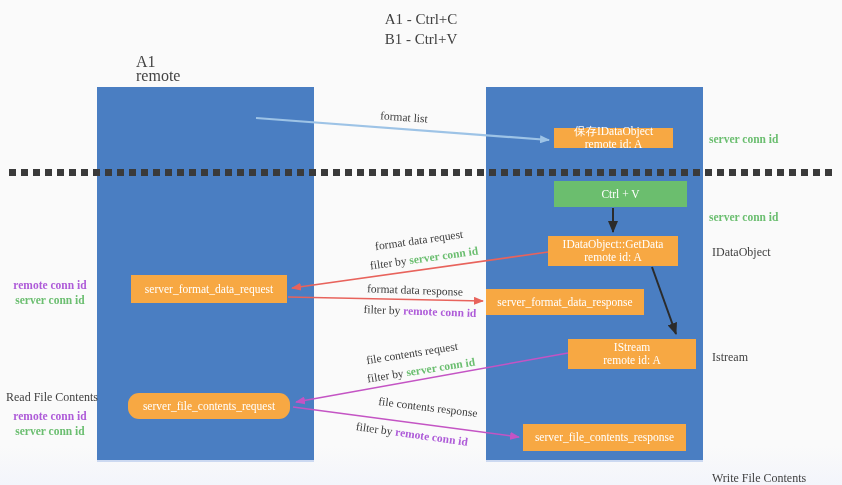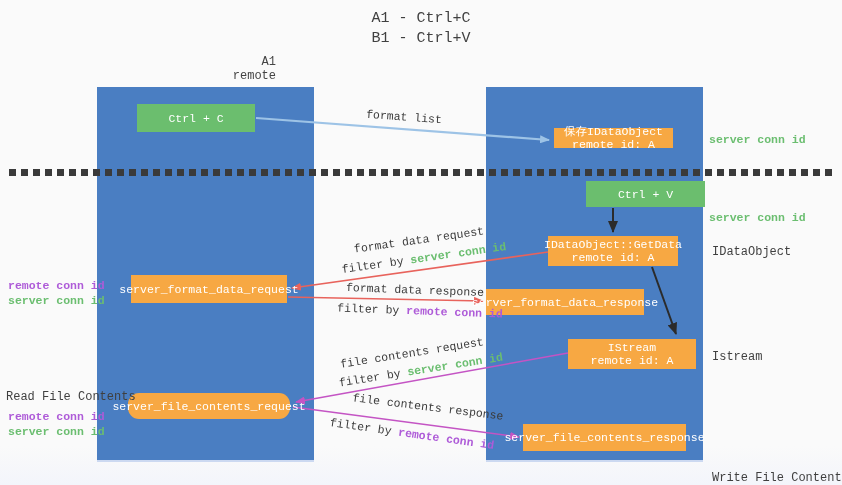--- a/index.html
+++ b/index.html
@@ -1,26 +1,26 @@
 <!DOCTYPE html>
 <html><head>
 <meta charset="utf-8">
 <style>
   html,body{margin:0;padding:0;}
   .canvas{
     position:relative;width:842px;height:485px;overflow:hidden;
     background:linear-gradient(180deg,#fafafa 0%,#fafafa 92%,#f3f5fb 100%);
-    font-family:Liberation Mono, monospace;color:#3f3f3f;
+    font-family:Liberation Serif, serif;color:#3f3f3f;
   }
   .title{position:absolute;left:321px;top:9px;width:200px;text-align:center;
     font-size:15px;line-height:20px;color:#404040;}
   .lane{position:absolute;top:87px;width:217px;height:373px;background:#4a7ec2;
     border-bottom:2px solid #ccd9f1;z-index:1;}
-  .lane-header{position:absolute;top:55px;width:140px;text-align:right;
-    font-size:12px;line-height:14px;color:#444;z-index:2;}
+  .lane-header{position:absolute;top:55px;width:140px;text-align:left;
+    font-size:16px;line-height:14px;color:#444;z-index:2;}
   .dotted{position:absolute;left:9px;top:169px;width:824px;height:7px;z-index:3;
     background-image:repeating-linear-gradient(90deg,#3a3a3a 0 7px,transparent 7px 12px);}
   svg.arrows{position:absolute;left:0;top:0;z-index:4;pointer-events:none;}
   .node{position:absolute;display:flex;flex-direction:column;align-items:center;
     justify-content:center;color:#fff;text-align:center;font-size:11.5px;
     line-height:13px;z-index:5;white-space:nowrap;}
   .green{background:#6bbe6e;}
   .orange{background:#f7a843;}
   .albl{position:absolute;font-size:11.5px;color:#3b3b3b;white-space:nowrap;z-index:6;}
   .side{position:absolute;font-size:11.5px;white-space:nowrap;z-index:6;}
@@ -67,28 +67,25 @@
     </defs>
     <line x1="256" y1="118" x2="549" y2="140" stroke="#9dc3e6" stroke-width="2.2" marker-end="url(#mBlue)"></line>
     <line x1="613" y1="208" x2="613" y2="232" stroke="#2b2b2b" stroke-width="2" marker-end="url(#mBlack)"></line>
     <line x1="652" y1="267" x2="676" y2="334" stroke="#2b2b2b" stroke-width="2" marker-end="url(#mBlack)"></line>
     <line x1="548" y1="252" x2="292" y2="288" stroke="#e8635c" stroke-width="1.6" marker-end="url(#mRed)"></line>
     <line x1="288" y1="297" x2="483" y2="301" stroke="#e8635c" stroke-width="1.6" marker-end="url(#mRed)"></line>
     <line x1="568" y1="353" x2="296" y2="402" stroke="#c454c4" stroke-width="1.6" marker-end="url(#mMag)"></line>
     <line x1="293" y1="407" x2="519" y2="437" stroke="#c454c4" stroke-width="1.6" marker-end="url(#mMag)"></line>
   </svg>
 
-  <div class="node green" style="left:137px;top:104px;width:118px;height:28px;">
-    <div>Ctrl + C</div>
-  </div>
   <div class="node orange" style="left:554px;top:128px;width:119px;height:20px;">
     <div>保存IDataObject</div>
     <div>remote id: A</div>
   </div>
-  <div class="node green" style="left:554px;top:181px;width:119px;height:26px;margin-left:32px;">
+  <div class="node green" style="left:554px;top:181px;width:133px;height:26px;">
     <div>Ctrl + V</div>
   </div>
   <div class="node orange" style="left:548px;top:236px;width:130px;height:30px;">
     <div>IDataObject::GetData</div>
     <div>remote id: A</div>
   </div>
   <div class="node orange" style="left:131px;top:275px;width:156px;height:28px;">
     <div>server_format_data_request</div>
   </div>
   <div class="node orange" style="left:486px;top:289px;width:158px;height:26px;">

